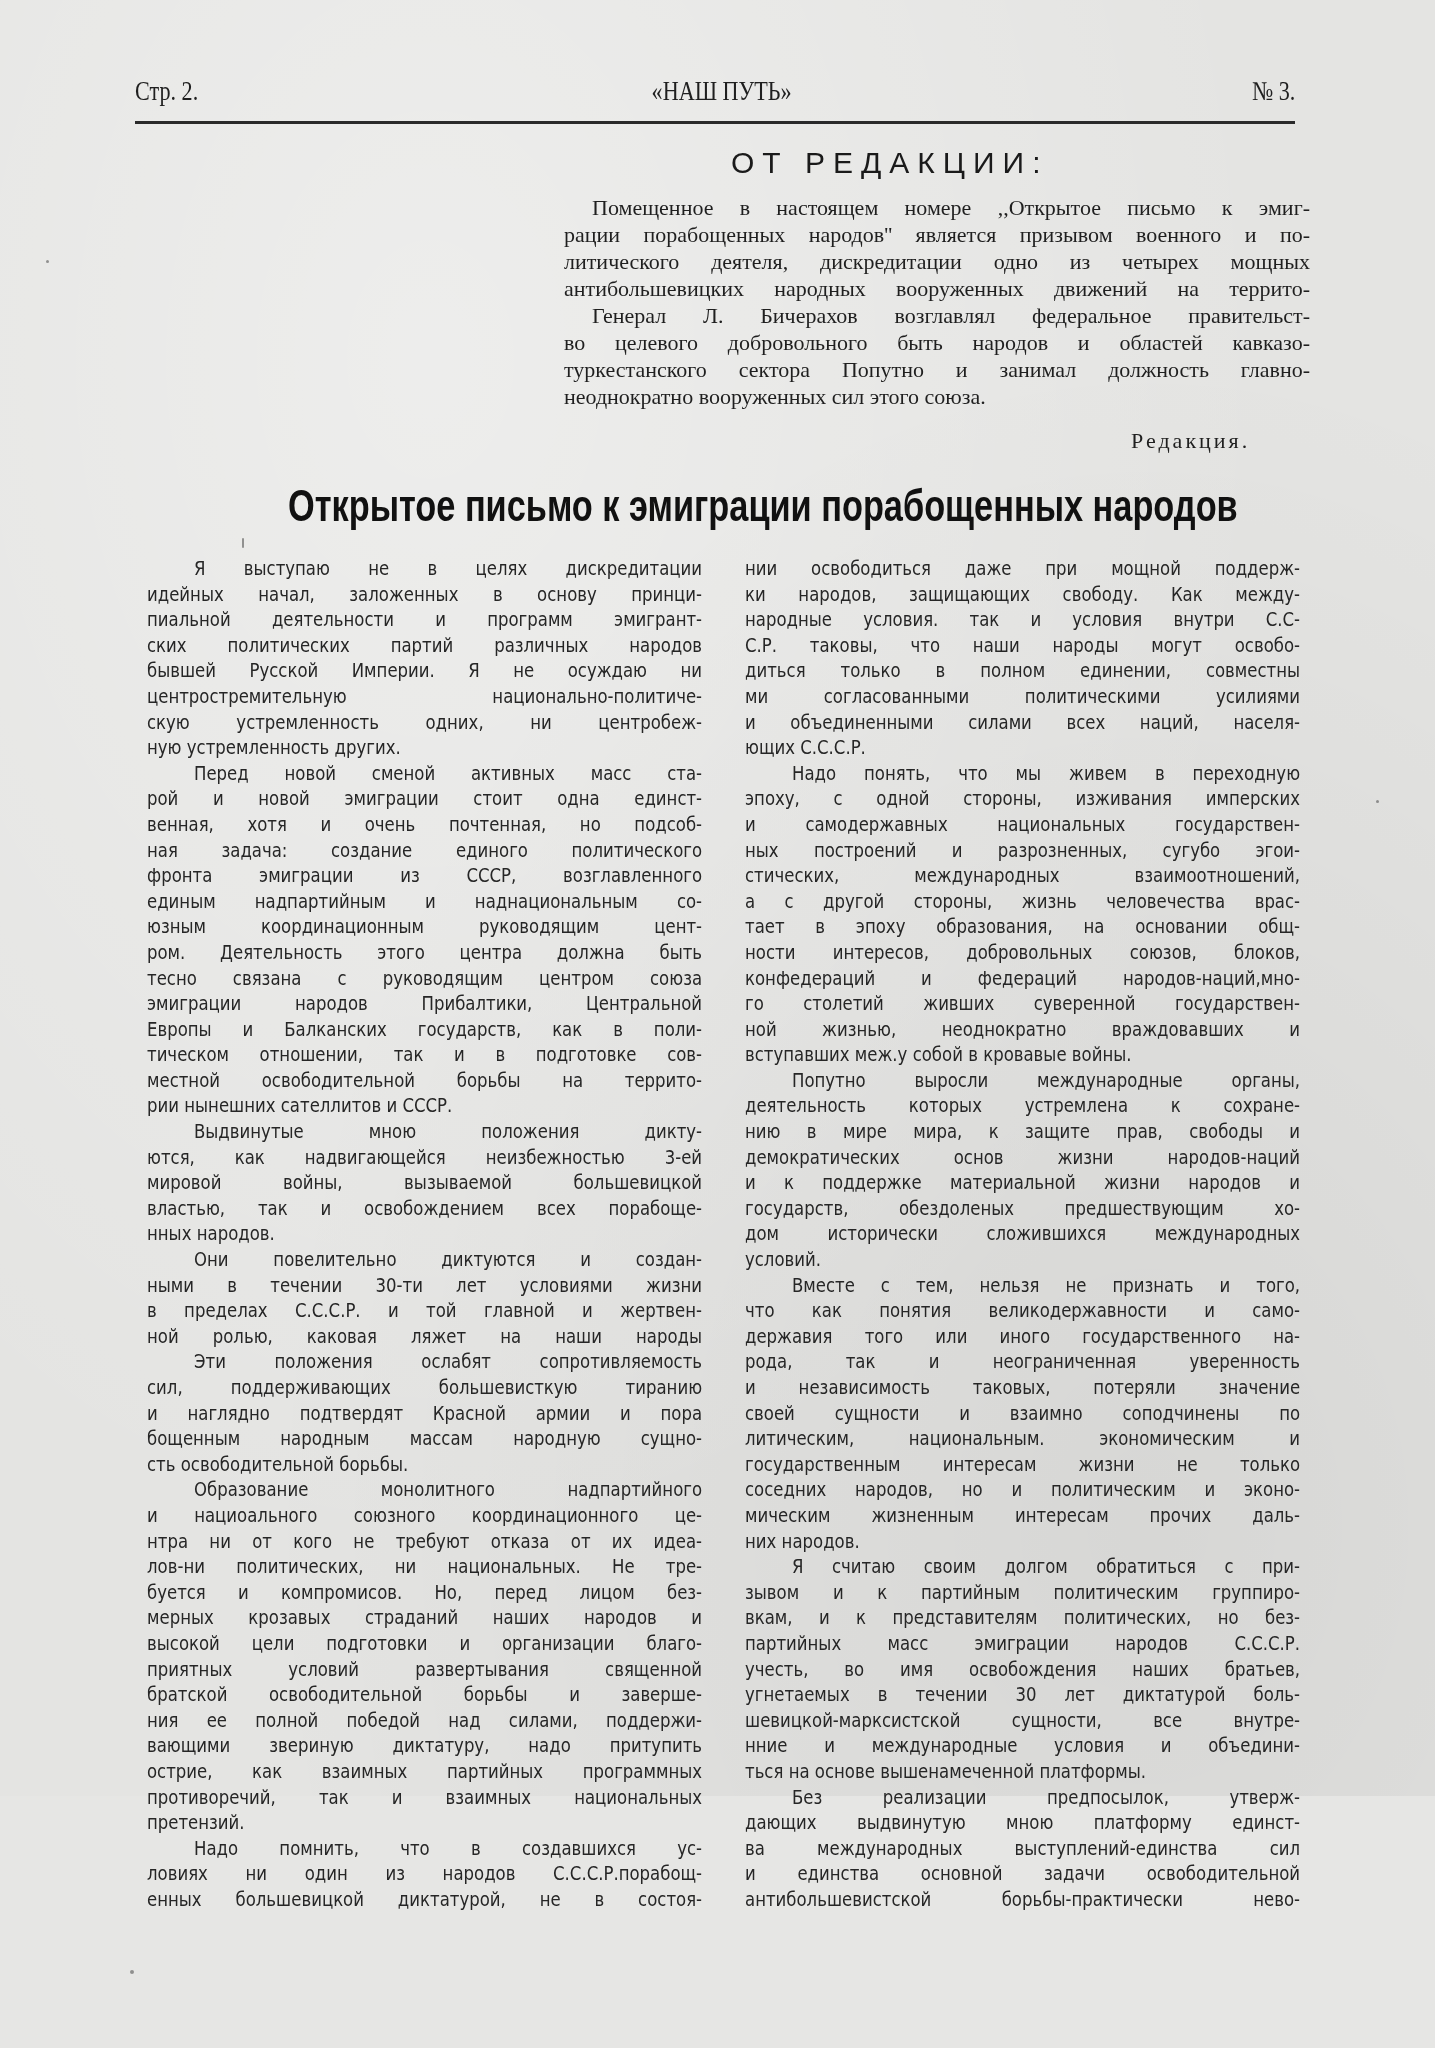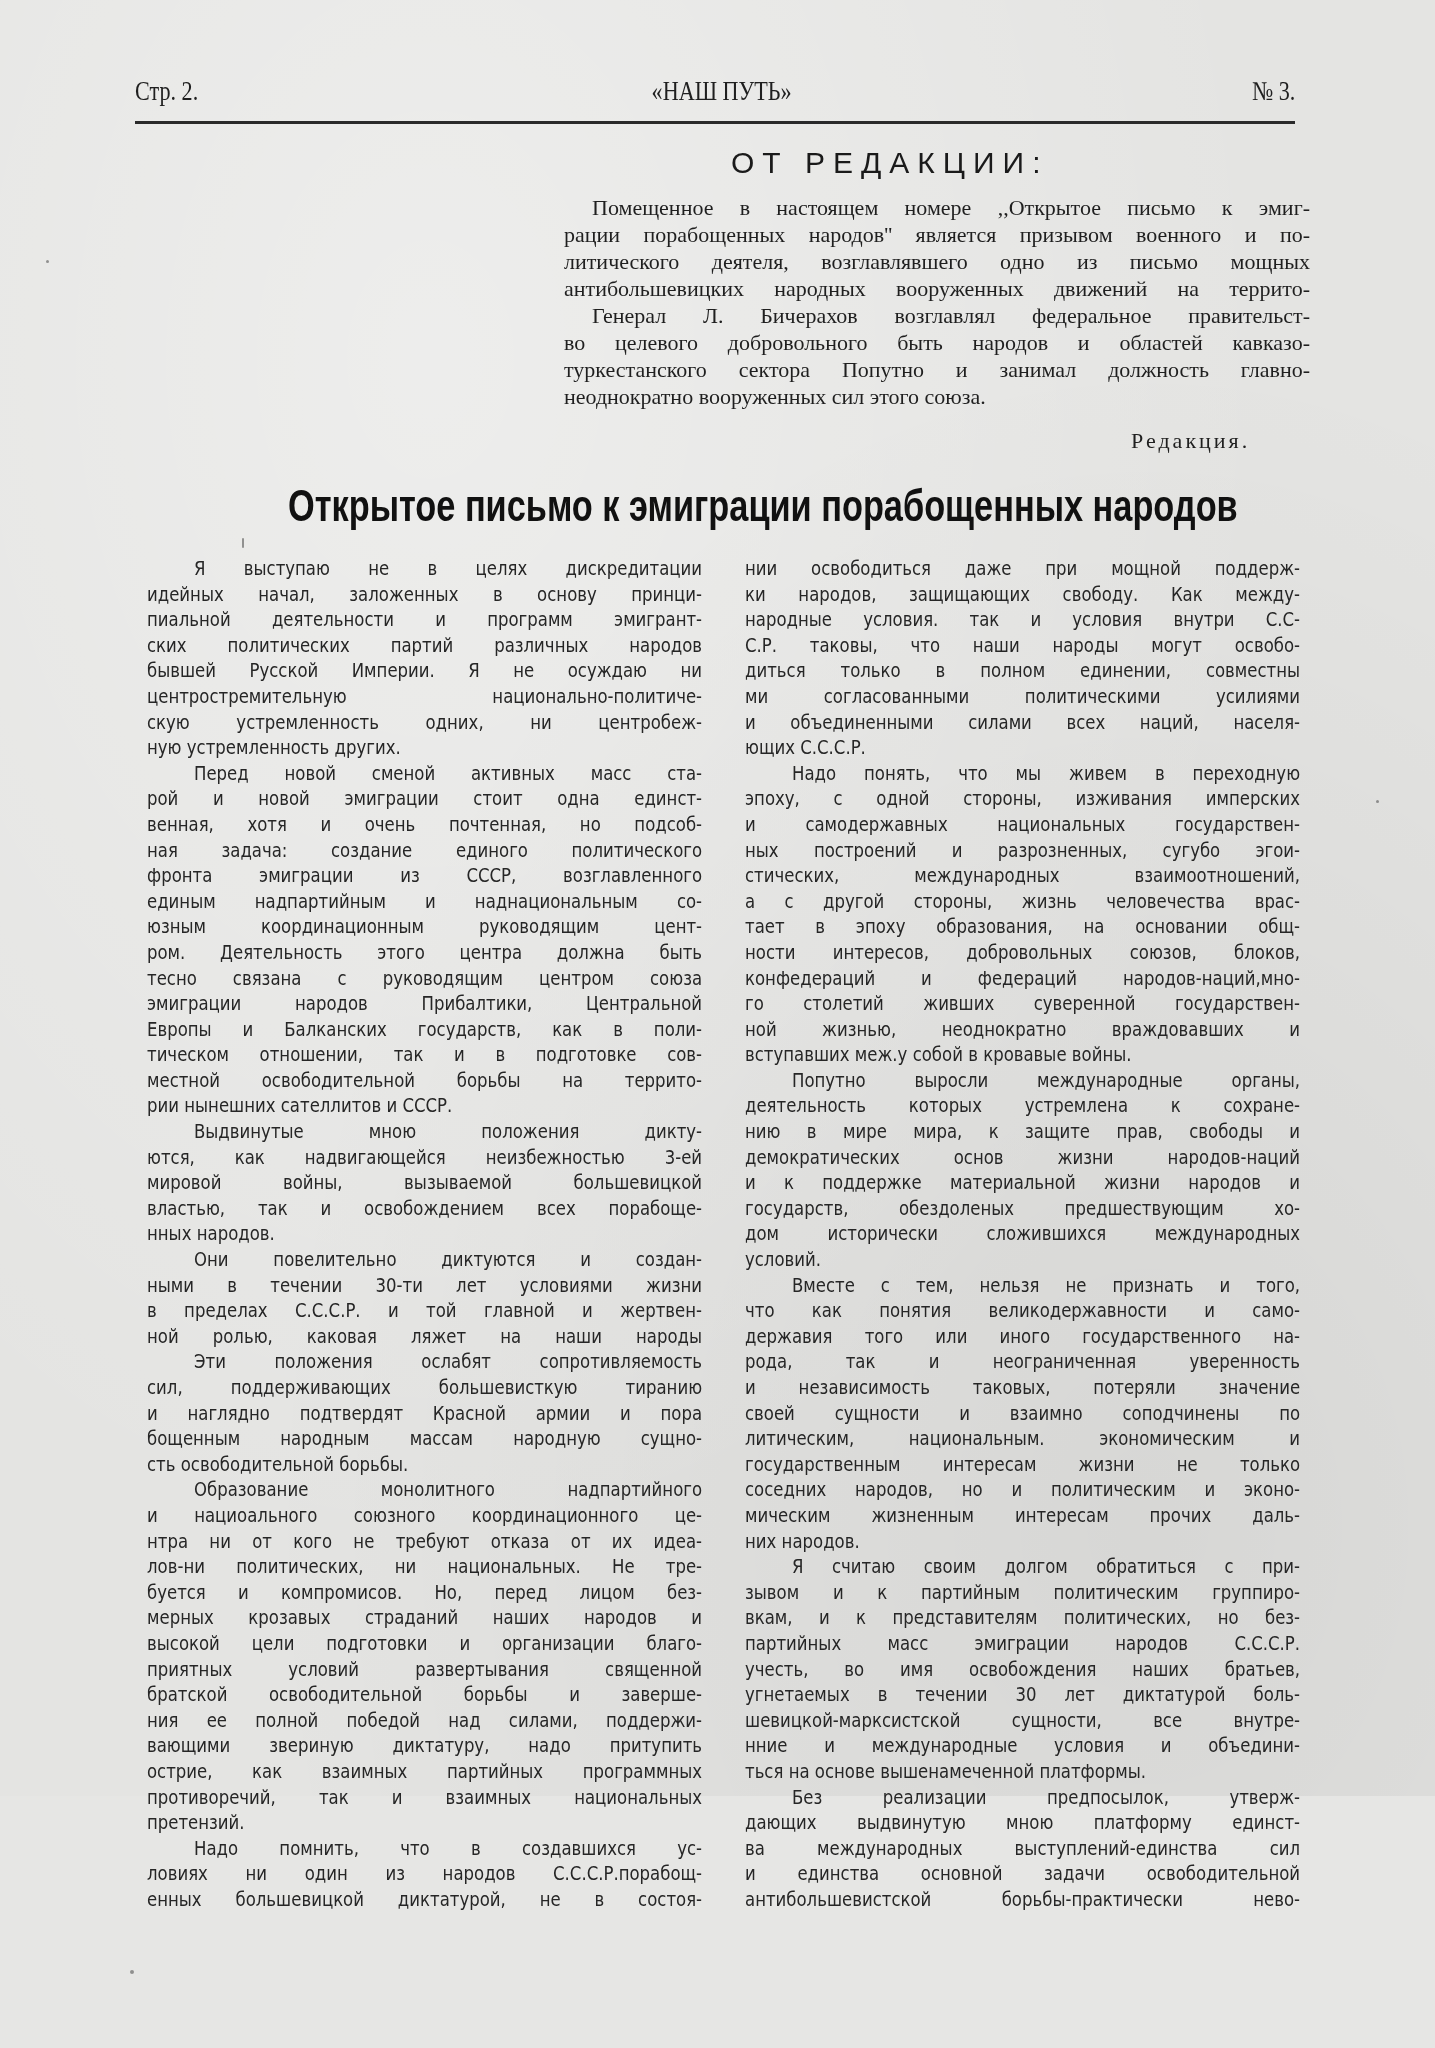--- a/index.html
+++ b/index.html
@@ -77,21 +77,21 @@
     <span class="hdr-left">Стр. 2.</span>
     <span class="hdr-center">«НАШ ПУТЬ»</span>
     <span class="hdr-right">№ 3.</span>
   </div>
   <div class="header-rule"></div>
 
   <div class="editorial-title">ОТ РЕДАКЦИИ:</div>
   <div class="editorial" id="editorial-body">
       <span class="line first">Помещенное в настоящем номере ,,Открытое письмо к эмиг-</span>
       <span class="line">рации порабощенных народов'' является призывом военного и по-</span>
-      <span class="line">литического деятеля, возглавлявшего одно из письмо мощных</span>
+      <span class="line">литического деятеля, дискредитации одно из четырех мощных</span>
       <span class="line">антибольшевицких народных вооруженных движений на террито-</span>
       <span class="line first">Генерал Л. Бичерахов возглавлял федеральное правительст-</span>
       <span class="line">во целевого добровольного быть народов и областей кавказо-</span>
       <span class="line">туркестанского сектора Попутно и занимал должность главно-</span>
       <span class="line last">неоднократно вооруженных сил этого союза.</span>
     </div>
   <div class="signature">Редакция.</div>
 
   <div class="article-title">Открытое письмо к эмиграции порабощенных народов</div>
 

